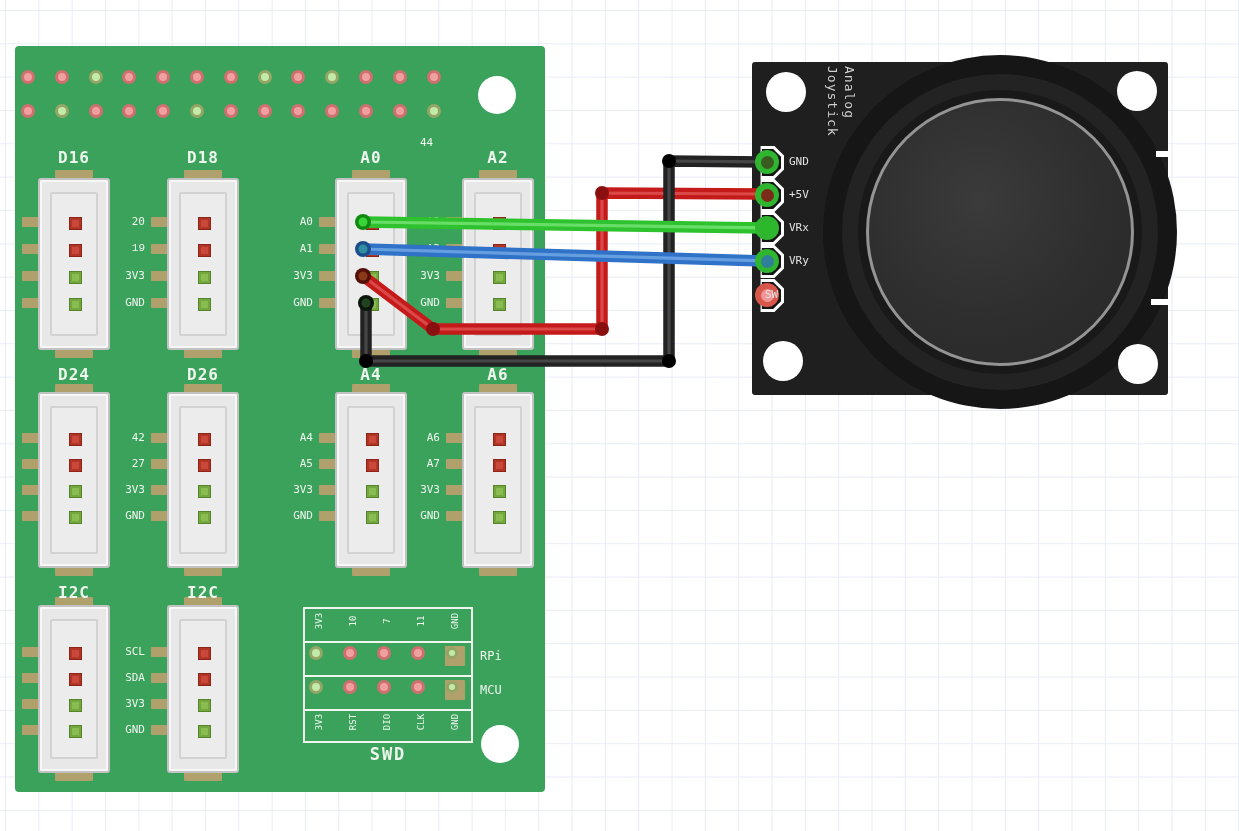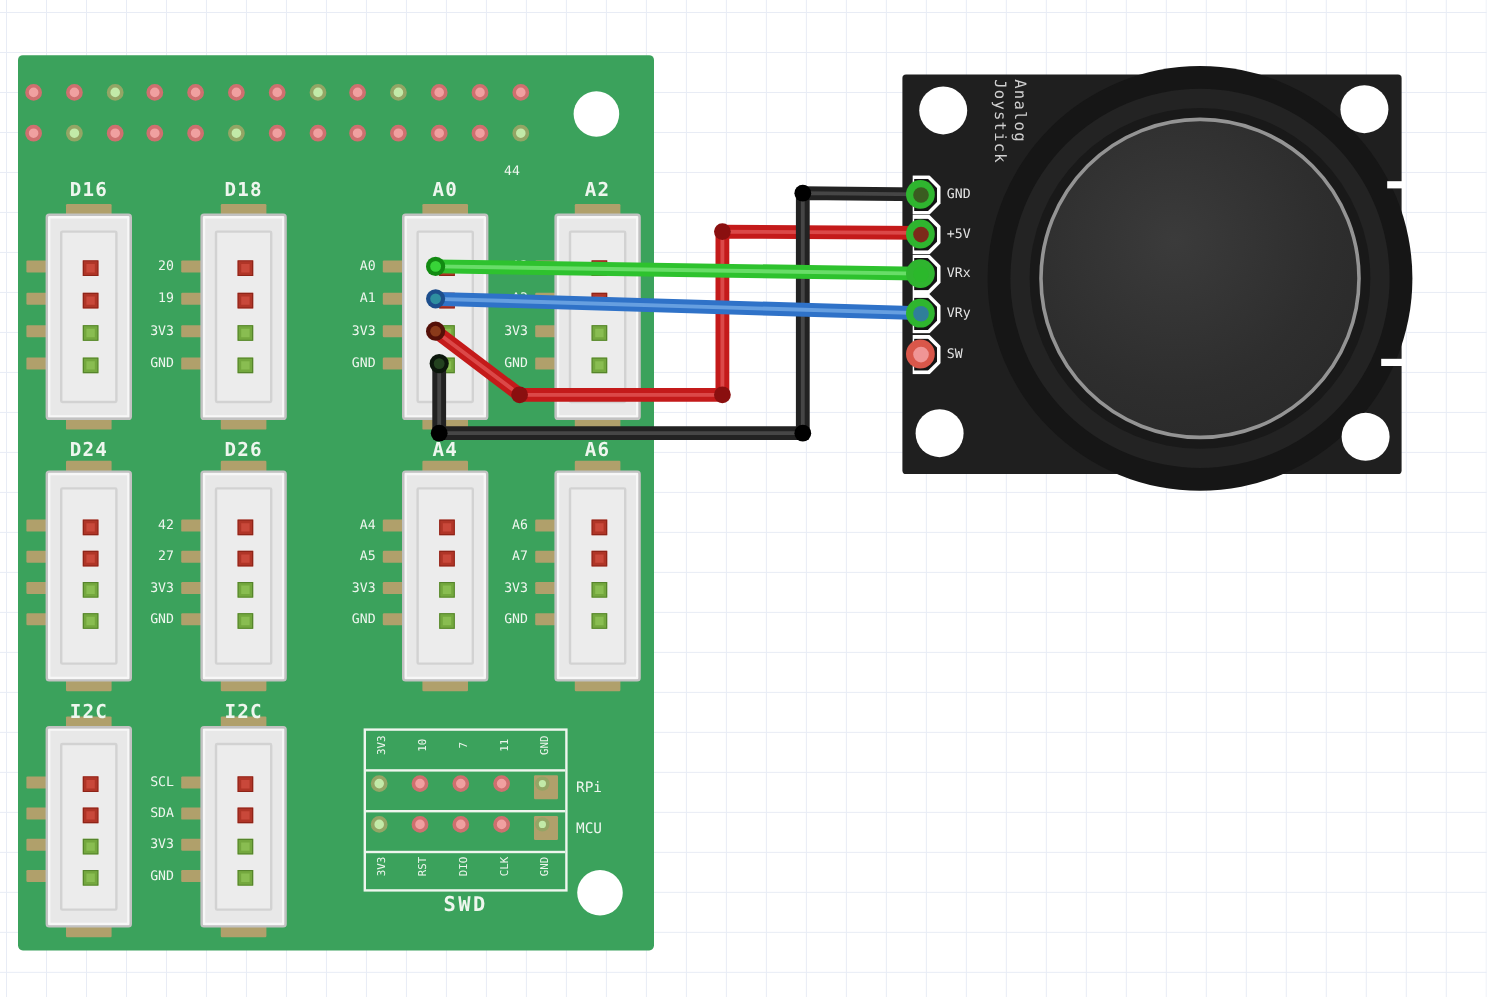--- a/index.html
+++ b/index.html
@@ -85,21 +85,21 @@
         <div class="abs pin g" style="left: 29px; top: 118px;"></div>
       </div>
       <div class="abs tan" style="left: 169px; top: 124px; width: 38px; height: 11px;"></div>
       <div class="abs tan" style="left: 169px; top: 301px; width: 38px; height: 11px;"></div>
       <div class="abs tan" style="left: 136px; top: 171px; width: 17px; height: 10px;"></div>
       <div class="abs tan" style="left: 136px; top: 198px; width: 17px; height: 10px;"></div>
       <div class="abs tan" style="left: 136px; top: 225px; width: 17px; height: 10px;"></div>
       <div class="abs tan" style="left: 136px; top: 252px; width: 17px; height: 10px;"></div>
       <div class="abs silk hdr-title" style="left: 142px; top: 102px; width: 92px;">D18</div>
       <div class="abs silk pin-label" style="left: 88px; top: 169px; width: 42px;">20</div>
-      <div class="abs silk pin-label" style="left: 88px; top: 196px; width: 42px;">19</div>
+      <div class="abs silk pin-label" style="left: 88px; top: 196px; width: 42px; font-family: Liberation Mono, monospace;">19</div>
       <div class="abs silk pin-label" style="left: 88px; top: 223px; width: 42px;">3V3</div>
       <div class="abs silk pin-label" style="left: 88px; top: 250px; width: 42px;">GND</div>
       <div class="abs conn" style="left: 152px; top: 132px; width: 72px; height: 172px;">
         <div class="conn-inner"></div>
         <div class="abs pin r" style="left: 29px; top: 37px;"></div>
         <div class="abs pin r" style="left: 29px; top: 64px;"></div>
         <div class="abs pin g" style="left: 29px; top: 91px;"></div>
         <div class="abs pin g" style="left: 29px; top: 118px;"></div>
       </div>
       <div class="abs tan" style="left: 337px; top: 124px; width: 38px; height: 11px;"></div>
@@ -329,14 +329,14 @@
     <div class="abs joy-label" style="left: 789px; top: 221px;">VRx</div>
     <div class="abs oct" style="left: 751px; top: 245px; width: 33px; height: 33px; background: rgb(255, 255, 255);"></div>
     <div class="abs oct" style="left: 754px; top: 248px; width: 27px; height: 27px; background: rgb(20, 20, 20);"></div>
     <div class="abs circle" style="left: 755px; top: 249px; width: 24px; height: 24px; background: rgb(47, 181, 47);"></div>
     <div class="abs circle" style="left: 761px; top: 255px; width: 13px; height: 13px; background: rgb(47, 127, 153);"></div>
     <div class="abs joy-label" style="left: 789px; top: 254px;">VRy</div>
     <div class="abs oct" style="left: 751px; top: 279px; width: 33px; height: 33px; background: rgb(255, 255, 255);"></div>
     <div class="abs oct" style="left: 754px; top: 282px; width: 27px; height: 27px; background: rgb(20, 20, 20);"></div>
     <div class="abs circle" style="left: 755px; top: 283px; width: 24px; height: 24px; background: rgb(217, 87, 74);"></div>
     <div class="abs circle" style="left: 761px; top: 289px; width: 13px; height: 13px; background: rgb(240, 149, 149);"></div>
-    <div class="abs joy-label" style="left: 789px; top: 288px; text-align: center;">SW</div>
+    <div class="abs joy-label" style="left: 765px; top: 288px; text-align: center;">SW</div>
   </div>
 
 </body></html>

